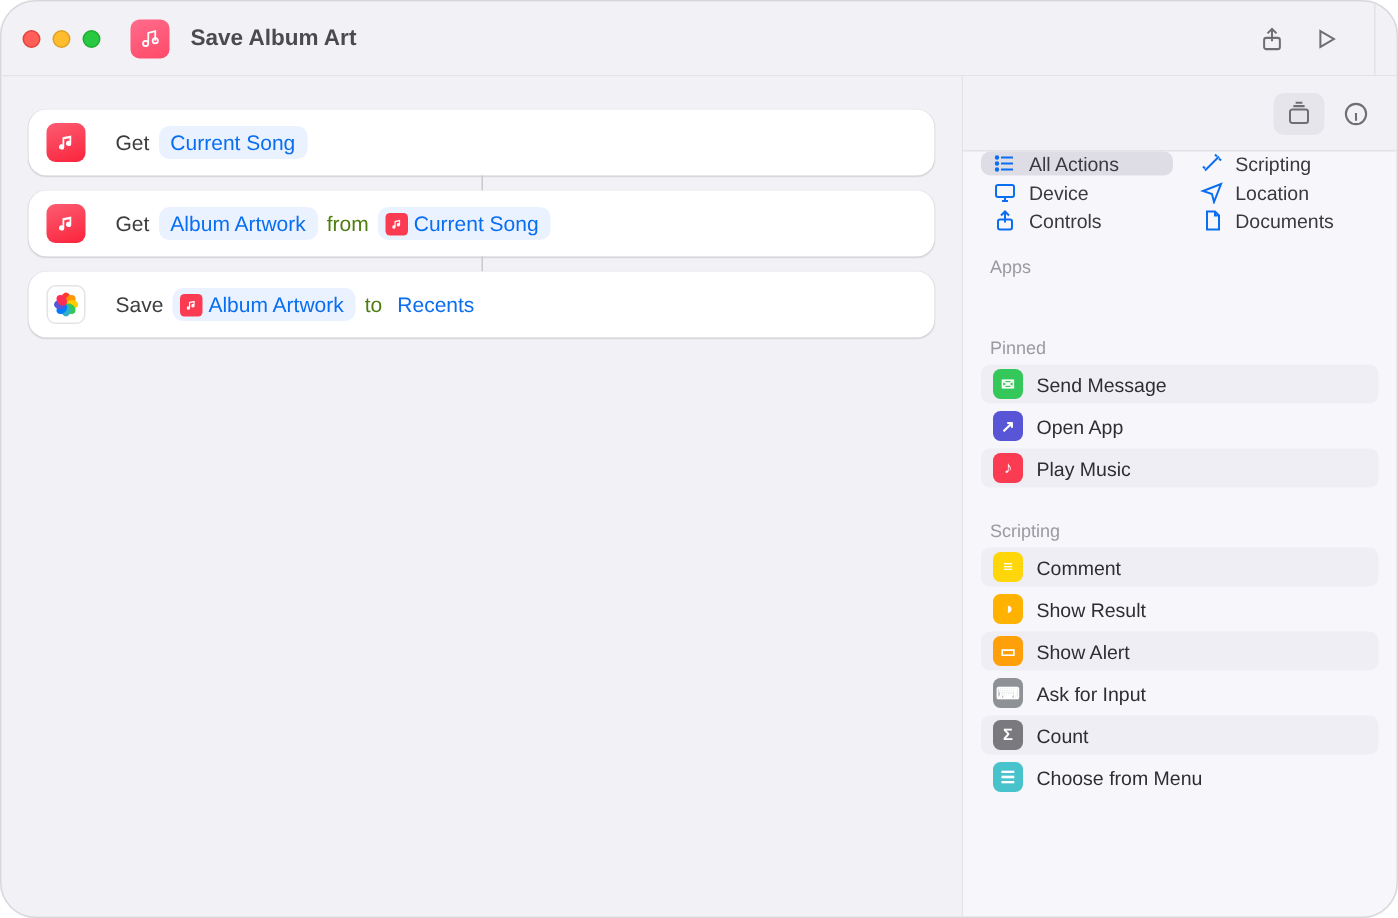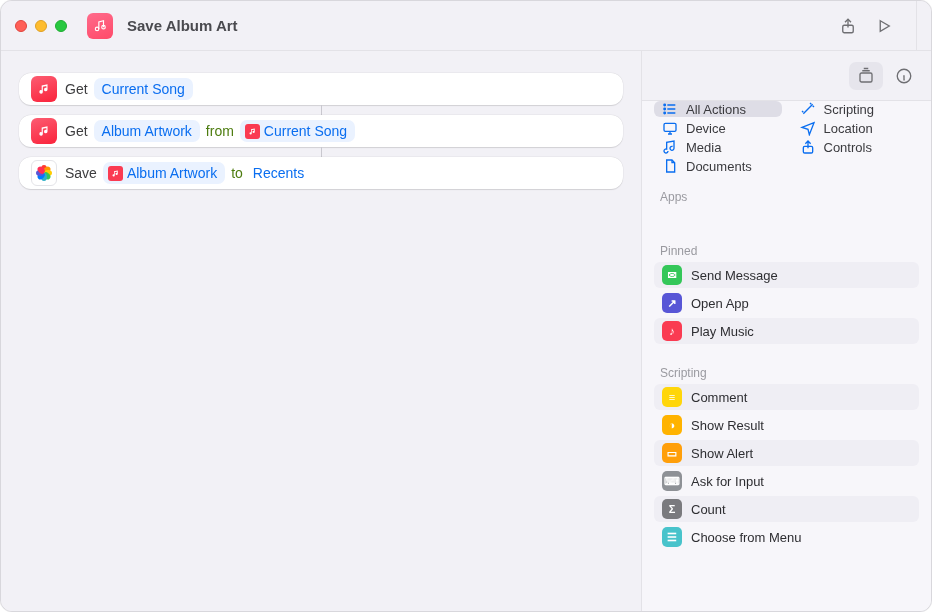--- a/index.html
+++ b/index.html
@@ -7,21 +7,21 @@
     font-family: -apple-system, BlinkMacSystemFont, "Helvetica Neue", sans-serif;
     font-size: 13px;
     background: #fff;
     width: 932px;
     height: 612px;
     overflow: hidden;
   }
   .window {
     width: 932px;
     height: 612px;
-    border-radius: 12px;
+    border-radius: 24px;
     overflow: hidden;
     background: #f2f1f6;
     display: flex;
     flex-direction: column;
     border: 1px solid #d8d7dc;
     box-shadow: 0 0 0 0.5px rgba(0,0,0,0.05);
   }
   .titlebar {
     height: 50px;
     display: flex;
@@ -70,25 +70,25 @@
   .canvas {
     width: 640px;
     position: relative;
     padding: 22px 18px;
     background: #f2f1f6;
     overflow:hidden;
   }
   .action-card {
     background:#fff;
     border-radius:12px;
-    height:32px;
+    height:44px;
     display:flex;
     align-items:center;
     padding:0 12px;
-    gap:8px;
+    gap:20px;
     box-shadow: 0 0.5px 1px rgba(0,0,0,0.12), 0 0 0 0.5px rgba(0,0,0,0.04);
     position:relative;
   }
   .stack { display:flex;flex-direction:column;gap:0; }
   .stack .gap { height:10px; position:relative; }
   .stack .gap::before {
     content:"";position:absolute;left:50%;top:0;bottom:0;width:1px;background:#c9c8cf;
   }
   .a-icon {
     width:26px;height:26px;border-radius:6px;display:flex;align-items:center;justify-content:center;
@@ -341,28 +341,20 @@
             <span class="ci">
               <svg viewBox="0 0 24 24" stroke="currentColor" stroke-width="2" fill="none">
                 <path d="M3 11l18-7-7 18-2-8-9-3z"></path>
               </svg>
             </span>
             <span>Location</span>
           </div>
           <div class="cat">
             <span class="ci">
               <svg viewBox="0 0 24 24" stroke="currentColor" stroke-width="2" fill="none">
-                <path d="M9 18a3 3 0 1 1-2-2.83V5l11-2v11a3 3 0 1 1-2-2.83"></path>
-              </svg>
-            </span>
-            <span>Media</span>
-          </div>
-          <div class="cat">
-            <span class="ci">
-              <svg viewBox="0 0 24 24" stroke="currentColor" stroke-width="2" fill="none">
                 <path d="M12 3v11M8 7l4-4 4 4"></path>
                 <rect x="5" y="11" width="14" height="10" rx="2"></rect>
               </svg>
             </span>
             <span>Controls</span>
           </div>
           <div class="cat">
             <span class="ci">
               <svg viewBox="0 0 24 24" stroke="currentColor" stroke-width="2" fill="none">
                 <path d="M7 3h8l4 4v14H7z"></path>

